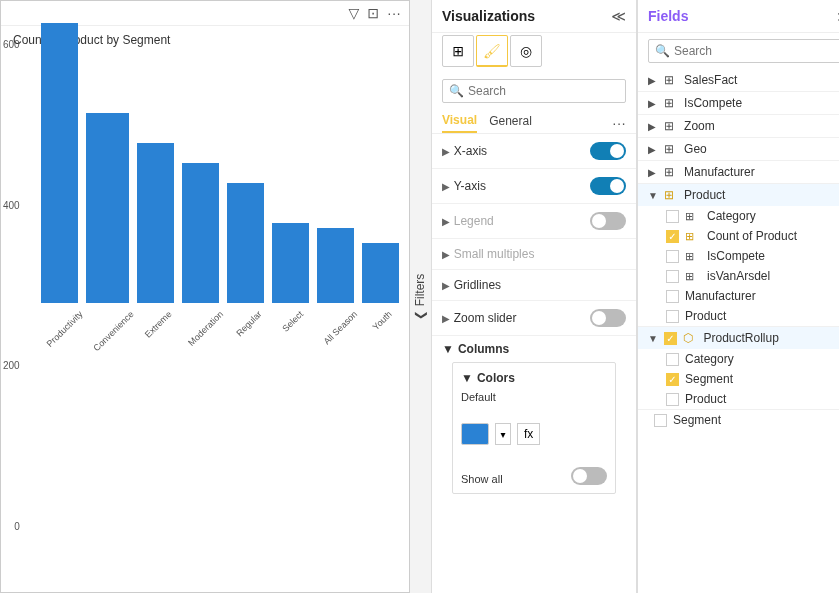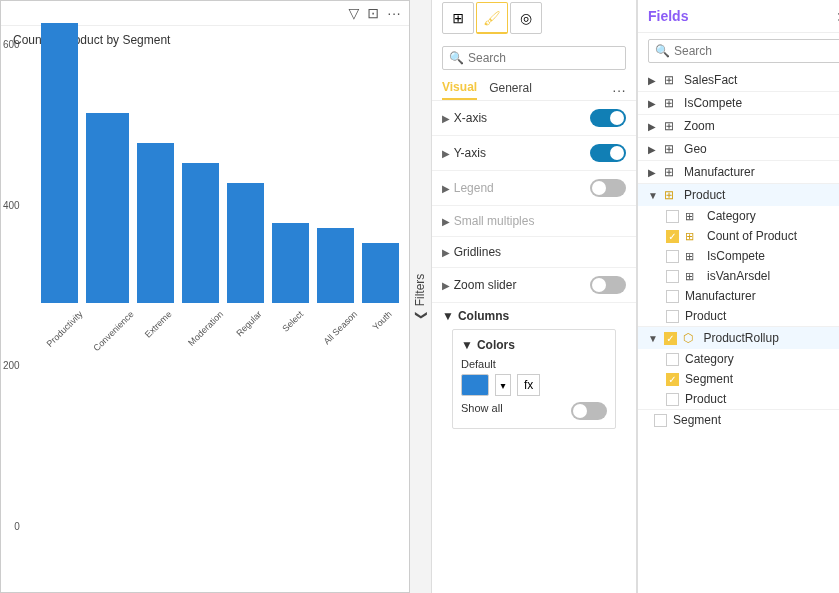--- a/index.html
+++ b/index.html
@@ -252,21 +252,21 @@
       color: #333;
       margin-bottom: 6px;
       cursor: pointer;
       display: flex;
       align-items: center;
       gap: 4px;
     }
     .default-label {
       font-size: 11px;
       color: #333;
-      margin-bottom: 4px;
+      margin-bottom: 20px;
     }
     .color-row {
       display: flex;
       align-items: center;
       gap: 6px;
     }
     .color-swatch {
       width: 28px;
       height: 22px;
       background: #2a82d4;
@@ -287,23 +287,23 @@
       height: 22px;
       padding: 0 6px;
       border: 1px solid #ccc;
       font-size: 12px;
       cursor: pointer;
       display: flex;
       align-items: center;
     }
     .show-all-row {
       display: flex;
-      align-items: flex-start;
+      align-items: flex-end;
       justify-content: space-between;
-      margin-top: 6px;
+      margin-top: 22px;
     }
     .show-all-label {
       font-size: 11px;
       color: #333;
     }
 
     
     .fields-panel {
       width: 224px;
       height: 593px;
@@ -498,20 +498,26 @@
 </div>
 
 <div class="filters-panel">
   <div class="filters-rotated">
     <span>❮</span>
     <span>Filters</span>
   </div>
 </div>
 
 <div class="viz-panel">
+  <div class="viz-header">
+    <span class="viz-title">Visualizations</span>
+    <div class="panel-arrows">
+      <span>≪</span>
+    </div>
+  </div>
 
 
   <div class="format-icons">
     <div class="format-icon-btn">
       <span>⊞</span>
     </div>
     <div class="format-icon-btn active">
       <span style="color:#f5c842">🖌</span>
     </div>
     <div class="format-icon-btn">

